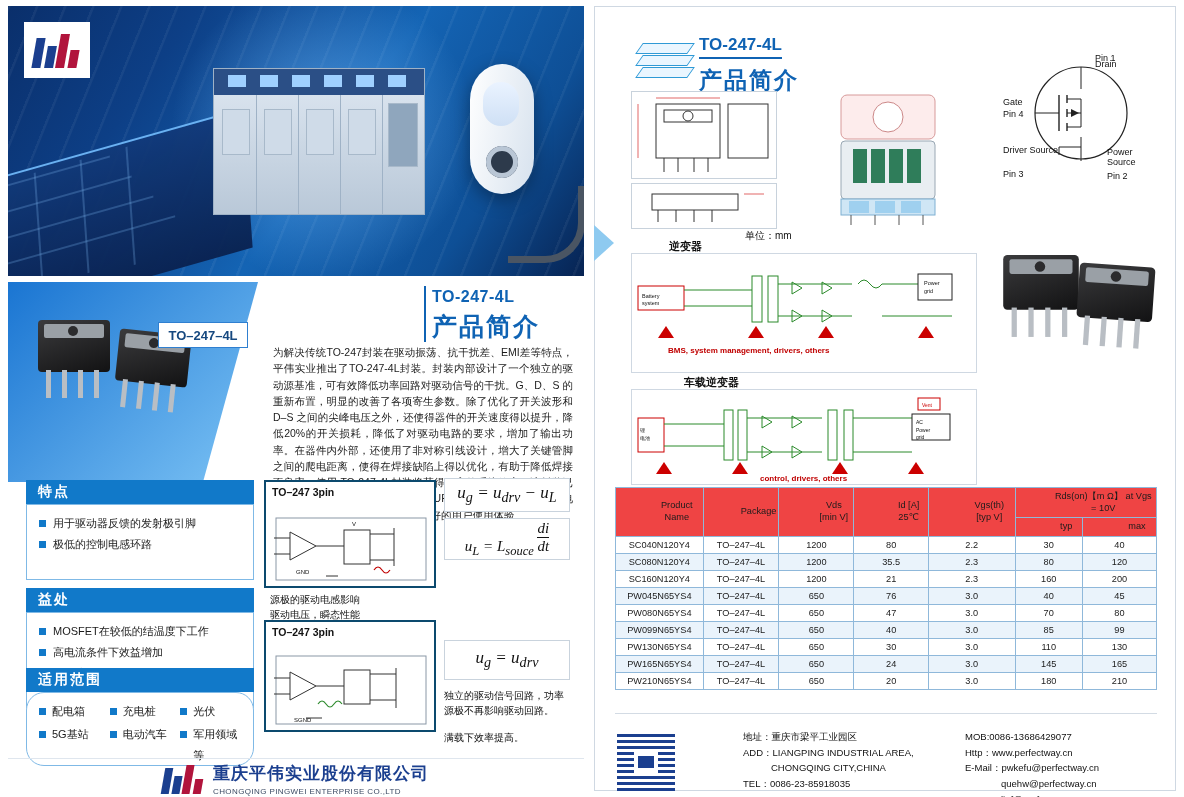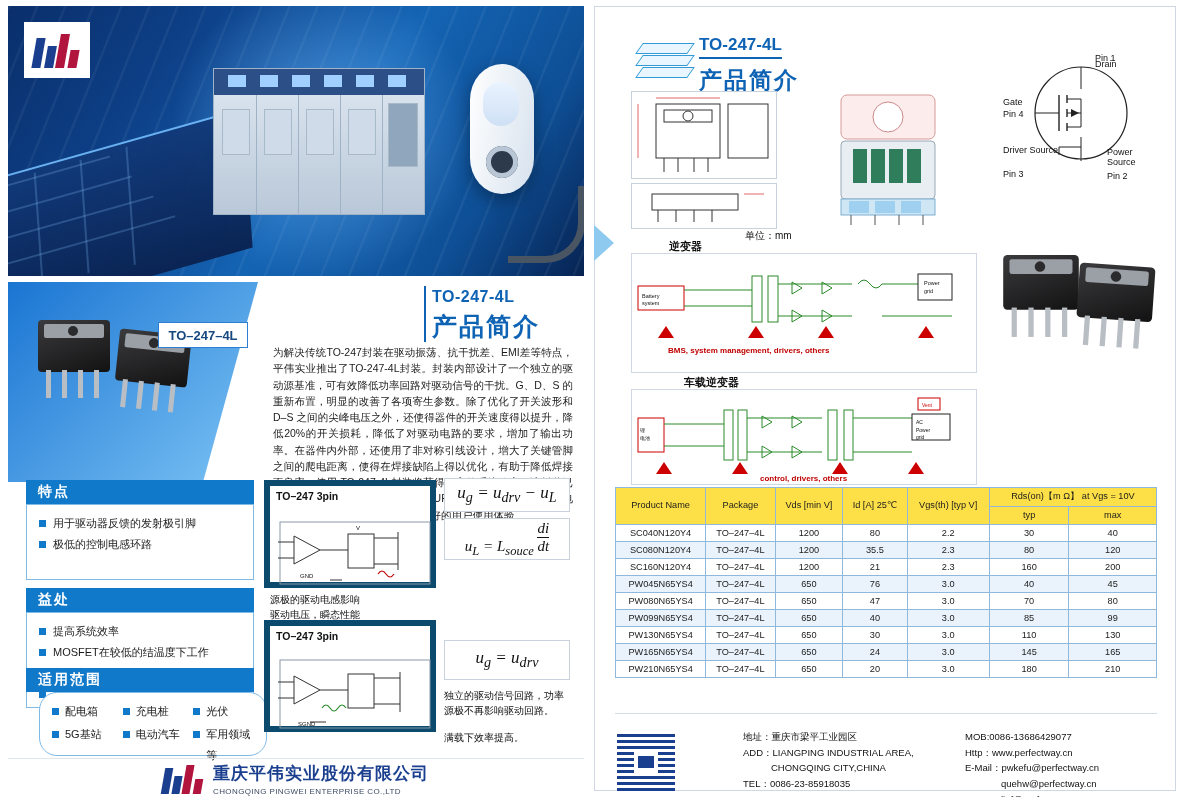--- a/index.html
+++ b/index.html
@@ -72,21 +72,21 @@
     font-size:14px;font-weight:bold;display:flex;align-items:center;padding-left:12px;box-sizing:border-box;
     letter-spacing:2px;}
   .secbox{position:absolute;width:228px;border:1px solid #7fb9e6;box-sizing:border-box;background:#fff;}
   .secbox ul{margin:0;padding:8px 8px 8px 12px;list-style:none;}
   .secbox li{font-size:11px;color:#1b1b1b;line-height:1.9;position:relative;padding-left:14px;}
   .secbox li:before{content:"";position:absolute;left:0;top:7px;width:7px;height:7px;background:#1179c9;}
   .rangegrid{display:grid;grid-template-columns:1fr 1fr 1fr;padding:8px 6px 8px 12px;gap:2px 4px;}
   .rangegrid span{font-size:11px;color:#1b1b1b;position:relative;padding-left:13px;line-height:1.9;}
   .rangegrid span:before{content:"";position:absolute;left:0;top:7px;width:7px;height:7px;background:#1179c9;}
 
-  .fig{position:absolute;border:6px solid #0c4a6e;background:#fff;box-sizing:border-box;}
+  .fig{position:absolute;border:2px solid #0c4a6e;background:#fff;box-sizing:border-box;}
   .fig .cap{position:absolute;left:6px;top:4px;font-size:10.5px;color:#111;font-weight:bold;}
   .formula{position:absolute;border:1px solid #c9d3dd;background:#fff;box-sizing:border-box;
     display:flex;align-items:center;justify-content:center;font-family:"Liberation Serif",serif;
     font-style:italic;font-size:17px;color:#111;}
   .note{position:absolute;font-size:10px;line-height:1.5;color:#111;width:92px;}
 
   .footer{position:absolute;left:0;top:752px;width:576px;height:40px;border-top:1px solid #dfe6ee;
     display:flex;align-items:center;justify-content:center;gap:10px;}
   .footer .logo-mark2{width:40px;height:30px;position:relative;}
   .footer .logo-mark2 span{position:absolute;bottom:0;width:8px;}
@@ -112,21 +112,21 @@
   .redlbl{position:absolute;font-size:8px;color:#c00000;font-weight:bold;}
 
   
   .sym{position:absolute;left:408px;top:30px;width:150px;height:158px;}
   .sym .lbl{position:absolute;font-size:9px;color:#111;}
 
   
   table.spec{position:absolute;left:20px;top:480px;width:542px;border-collapse:collapse;
     font-size:9.2px;color:#1b1b1b;}
   table.spec th,table.spec td{border:1px solid #8fb8da;padding:3px 2px;text-align:center;}
-  table.spec thead th{background:#fde047;font-weight:normal;line-height:1.25;}
+  table.spec thead th{background:#ef4444;font-weight:normal;line-height:1.25;padding-left:37px;}
   table.spec tbody tr:nth-child(odd){background:#ffffff;}
   table.spec tbody tr:nth-child(even){background:#eaf3fb;}
 
   
   .qr{position:absolute;left:22px;top:726px;width:58px;height:58px;background:
      repeating-linear-gradient(0deg,#1b3f8f 0 3px,#fff 3px 6px),
      repeating-linear-gradient(90deg,#1b3f8f 0 3px,transparent 3px 6px);}
   .qr:after{content:"";position:absolute;left:17px;top:17px;width:24px;height:24px;background:#fff;}
   .qr-logo{position:absolute;left:39px;top:743px;width:24px;height:24px;background:#fff;
     display:flex;align-items:center;justify-content:center;}
@@ -231,29 +231,28 @@
     <div class="secbox" style="left:18px;top:498px;height:76px;">
       <ul>
         <li>用于驱动器反馈的发射极引脚</li>
         <li>极低的控制电感环路</li>
       </ul>
     </div>
 
     <div class="secbar" style="left:18px;top:582px;">益处</div>
     <div class="secbox" style="left:18px;top:606px;height:96px;">
       <ul>
-        <li>提高系统效率</li>
         <li>MOSFET在较低的结温度下工作</li>
         <li>高电流条件下效益增加</li>
         <li>大电流条件下的功耗更小</li>
       </ul>
     </div>
 
     <div class="secbar" style="left:18px;top:662px;">适用范围</div>
-    <div class="secbox" style="left:31px;top:686px;height:64px;border-radius:18px;">
+    <div class="secbox" style="left:18px;top:686px;height:74px;border-radius:18px;">
       <div class="rangegrid">
         <span>配电箱</span>
         <span>充电桩</span>
         <span>光伏</span>
         <span>5G基站</span>
         <span>电动汽车</span>
         <span>军用领域等</span>
       </div>
     </div>
 

